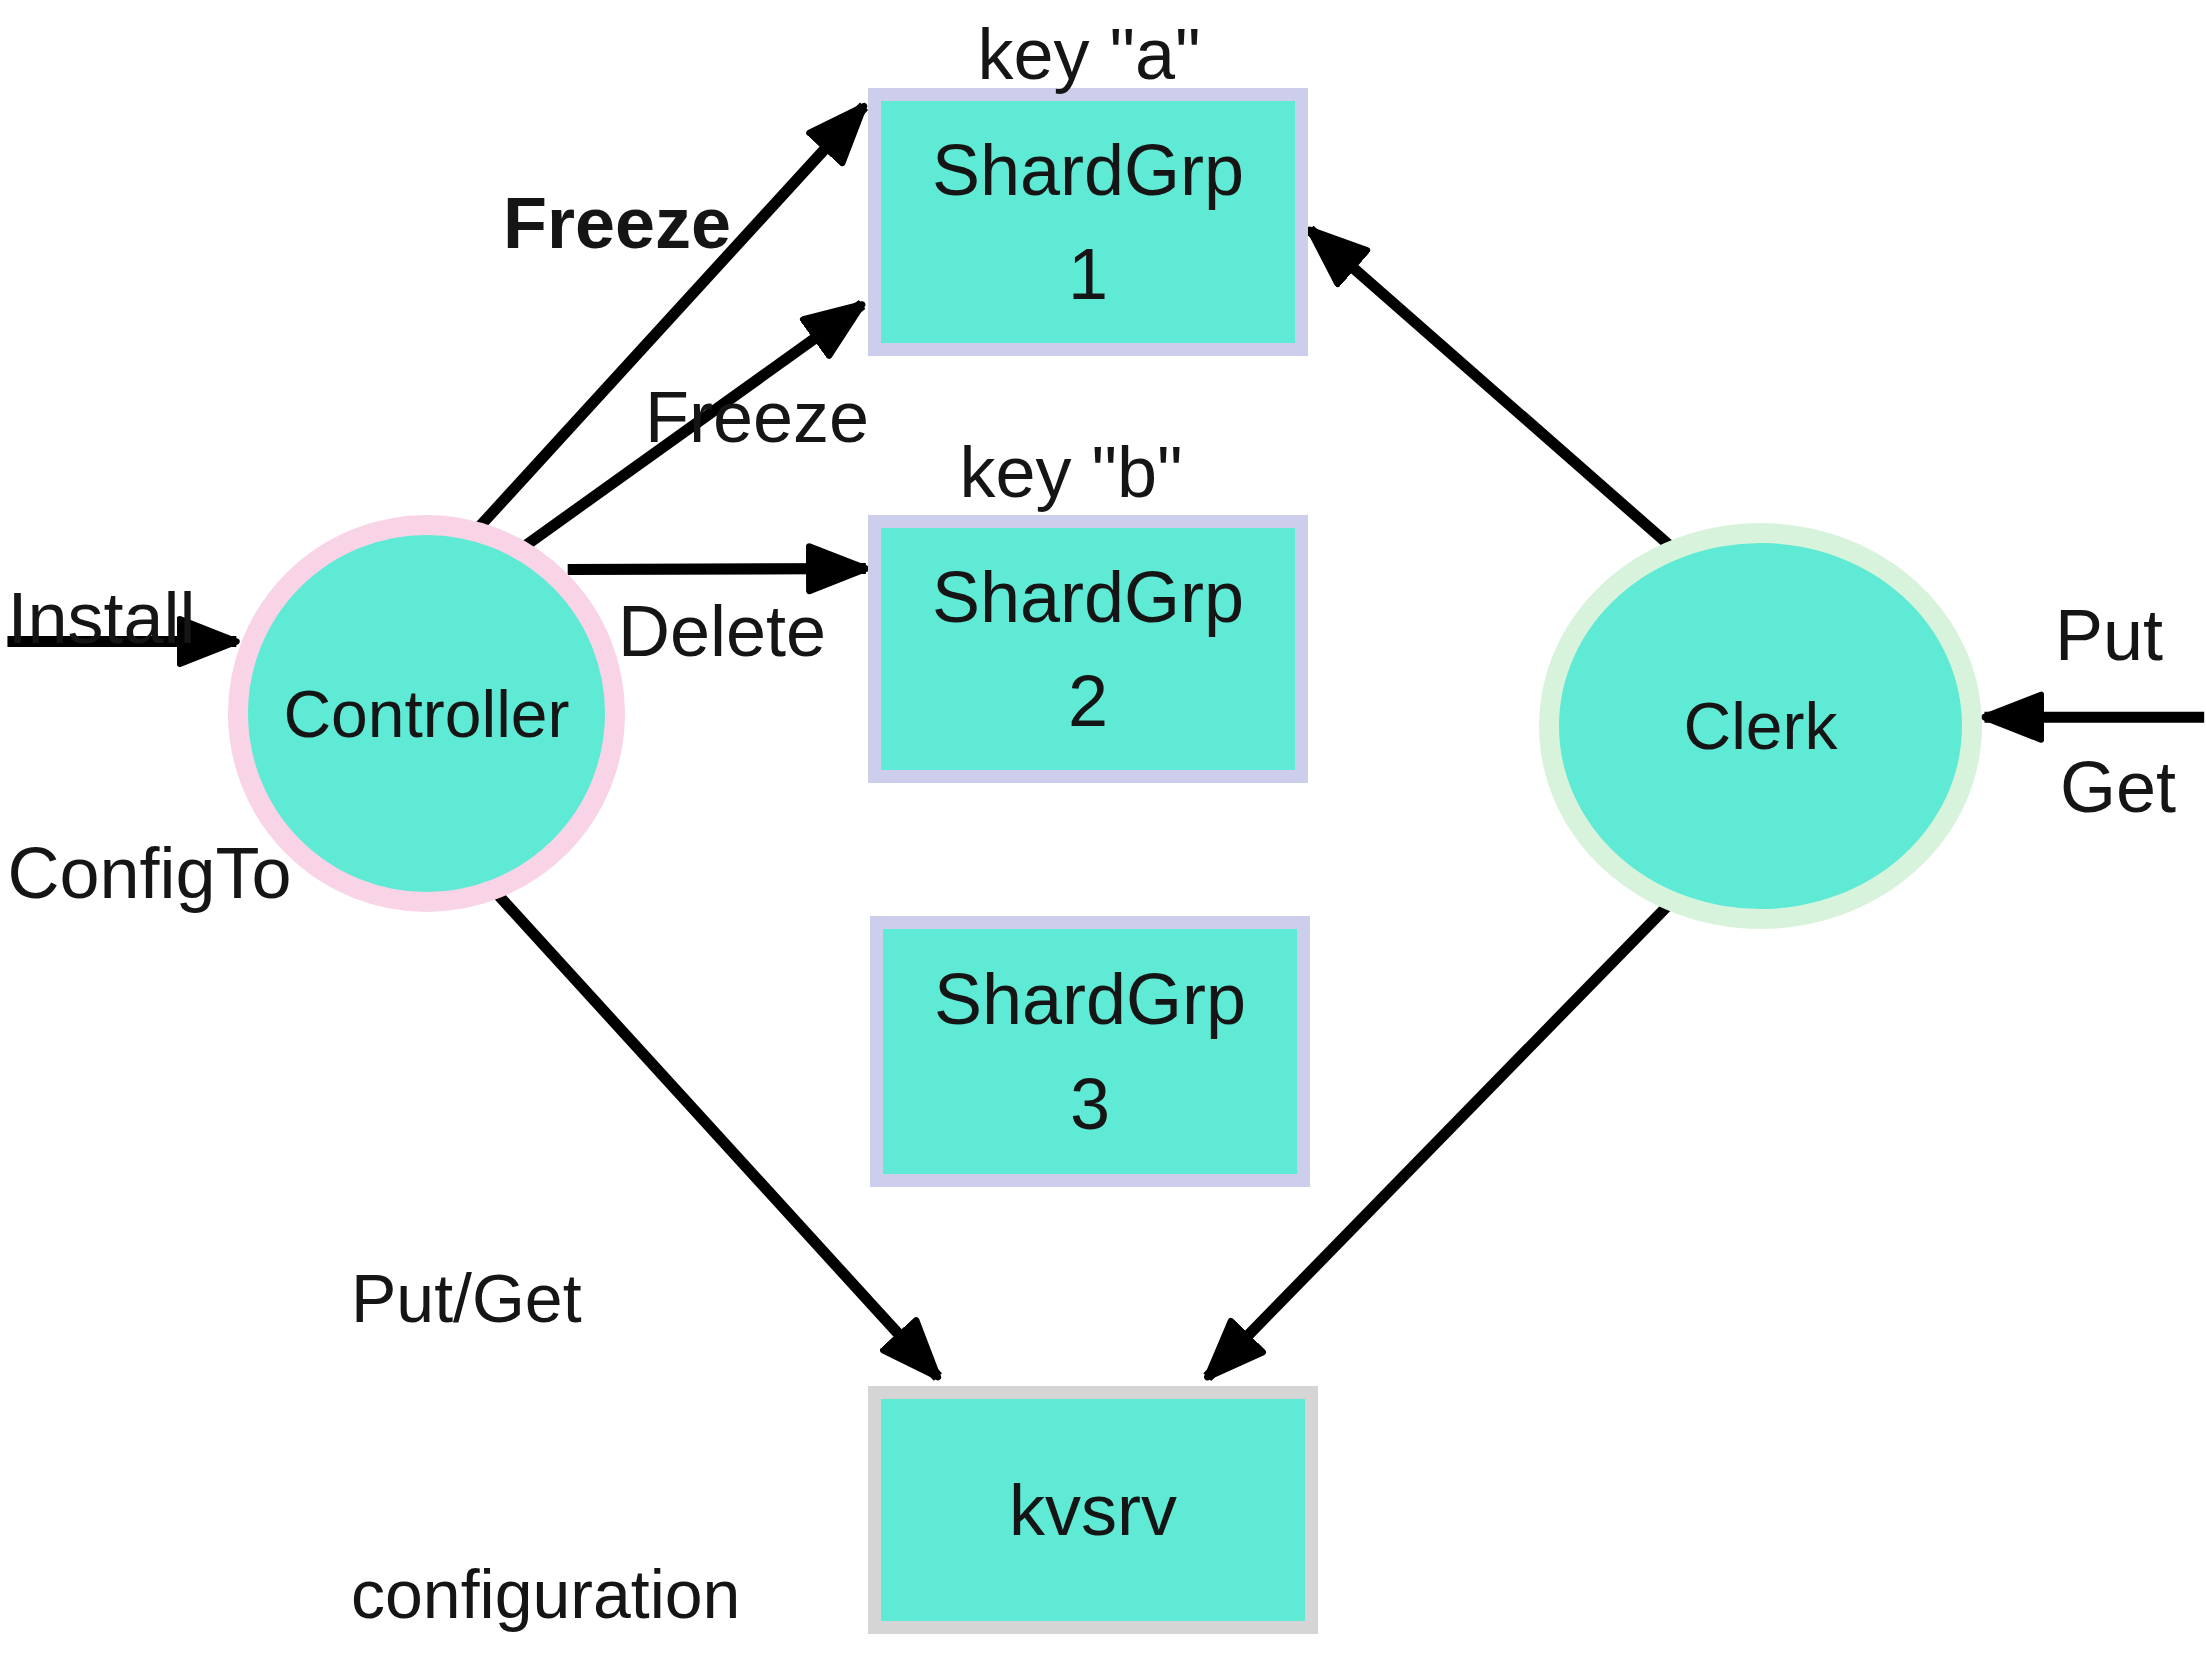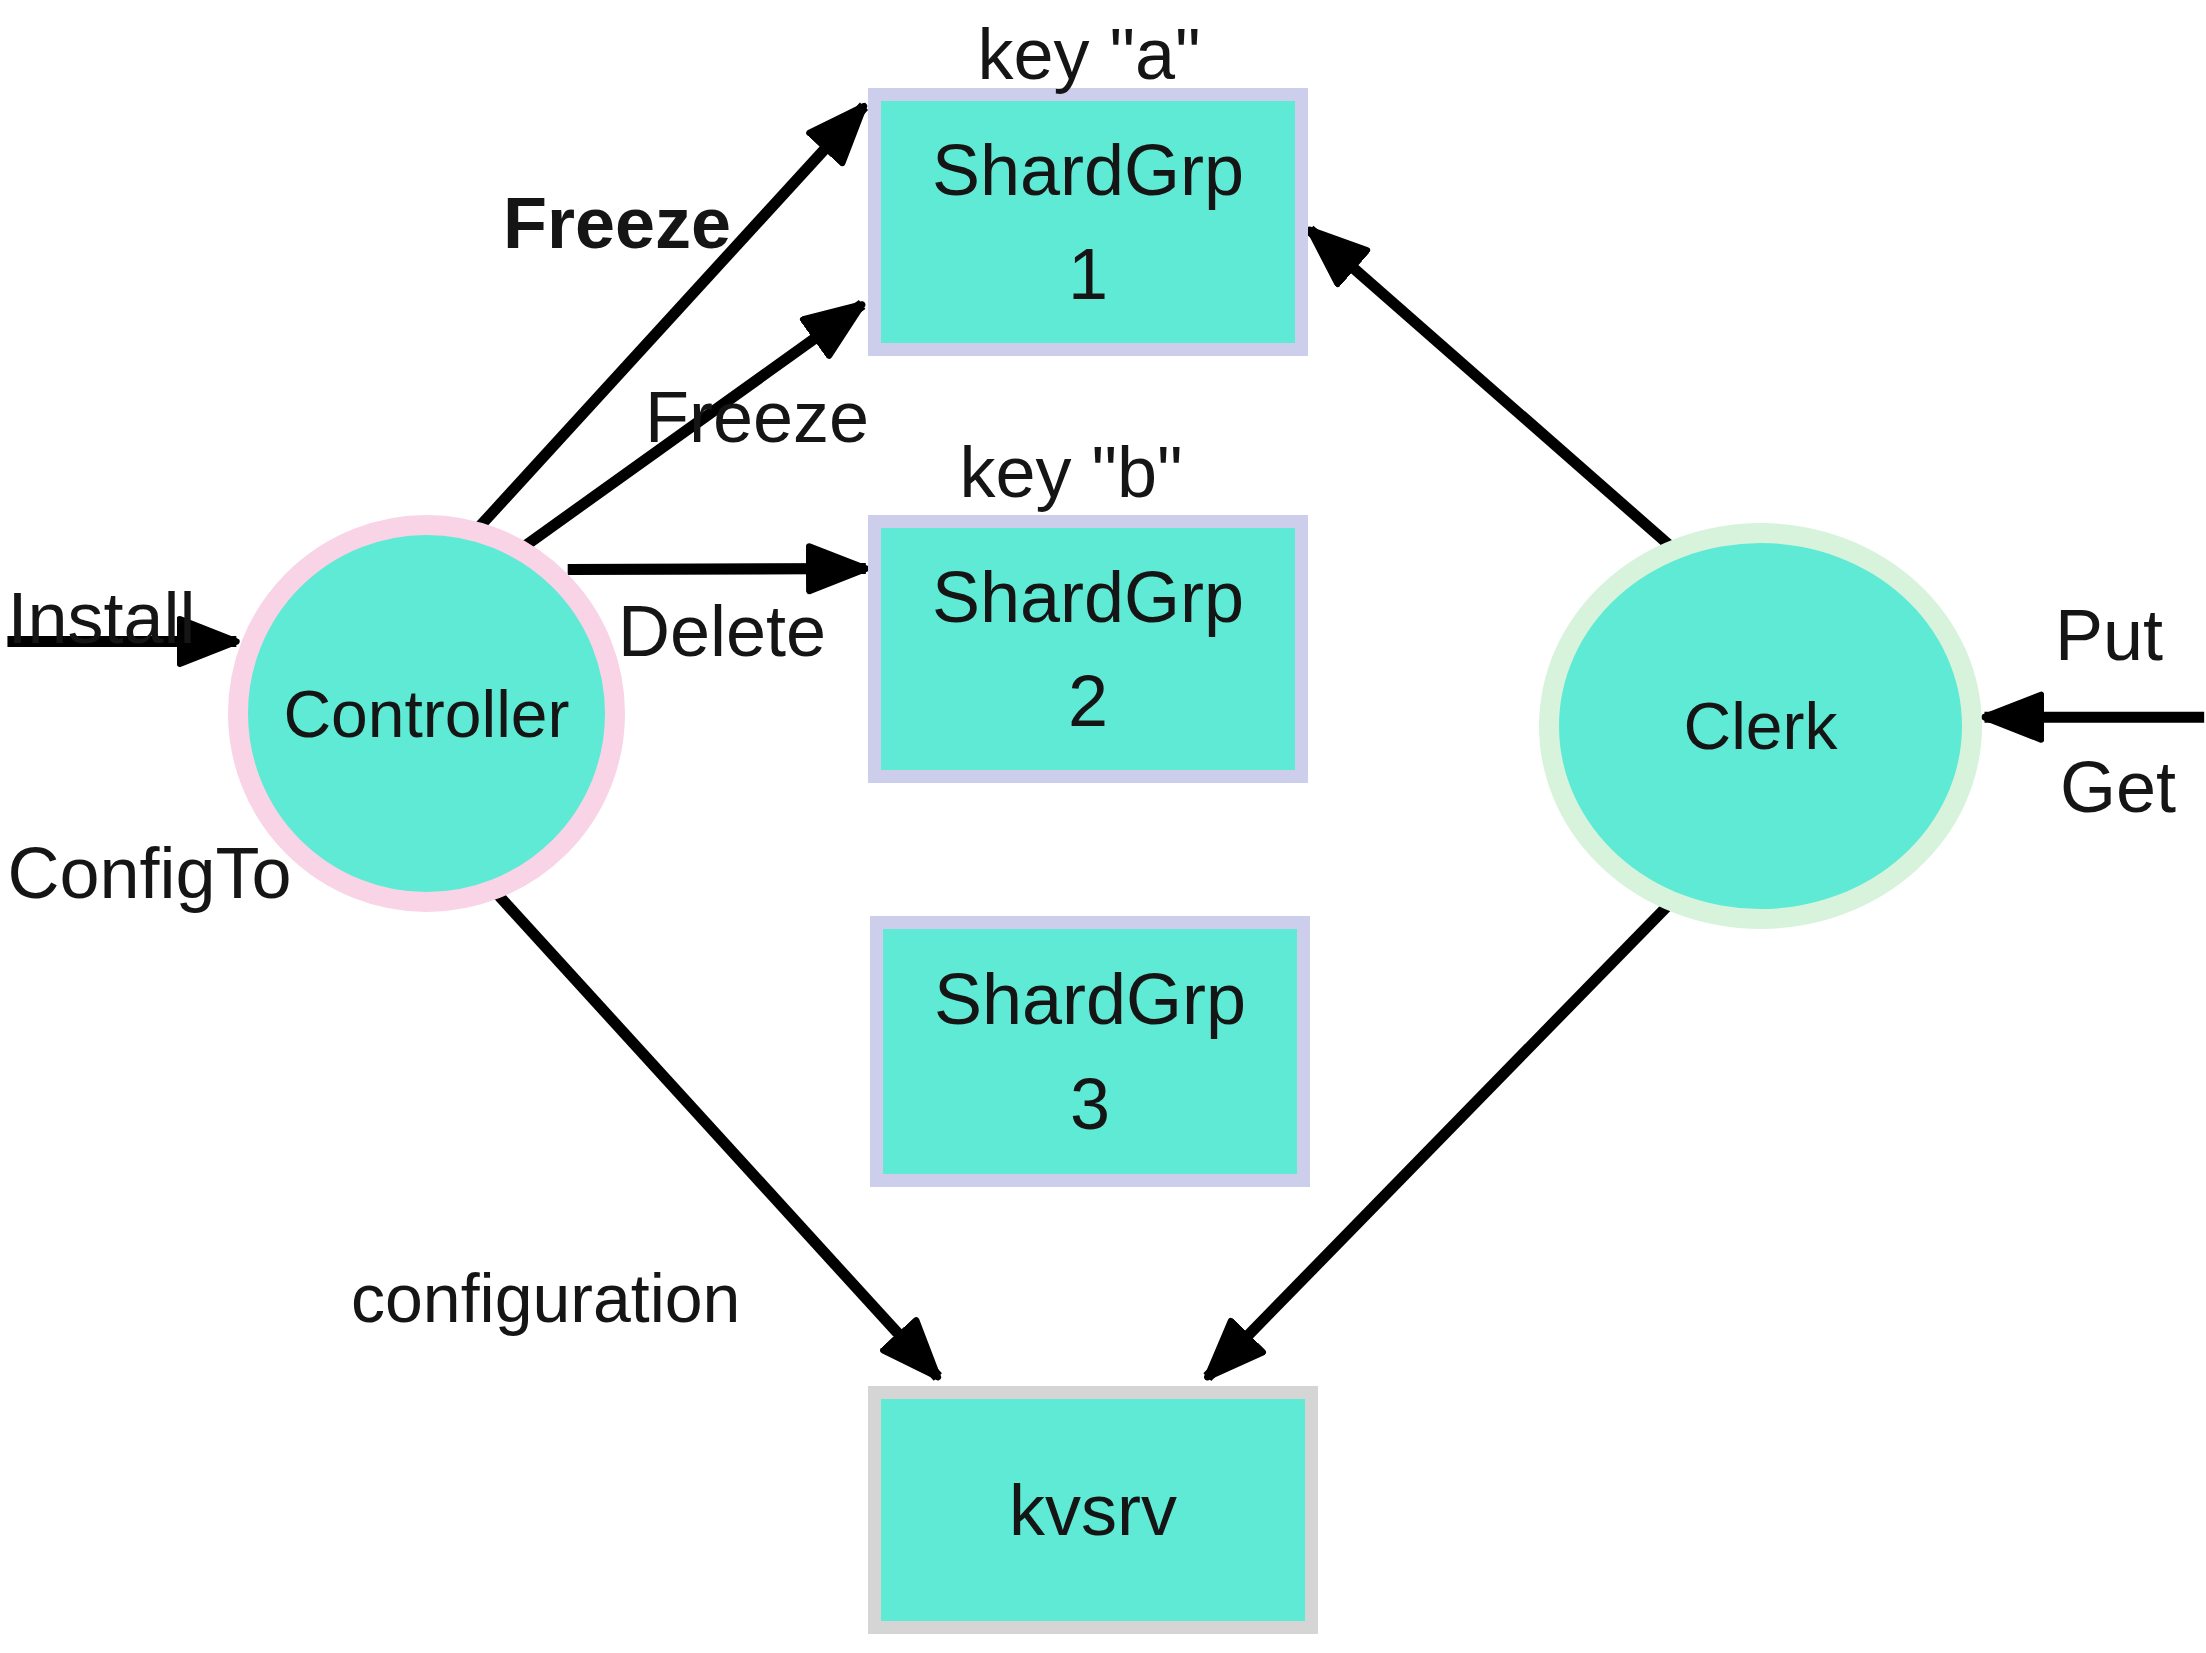--- a/index.html
+++ b/index.html
@@ -93,20 +93,21 @@
   <div class="lbl ctr lbl-freeze">Freeze</div>
   <div class="lbl ctr lbl-delete">Freeze</div>
   <div class="lbl ctr lbl-install">Delete</div>
 
   <div class="lbl lbl-change">
     <div>Install</div>
     <div>ConfigTo</div>
   </div>
 
   <div class="lbl lbl-putget">
+    <div>Put/Get</div>
     <div>configuration</div>
   </div>
 
   <div class="lbl ctr lbl-put">Put</div>
   <div class="lbl ctr lbl-get">Get</div>
 
 </div>
 
 
 </body></html>

